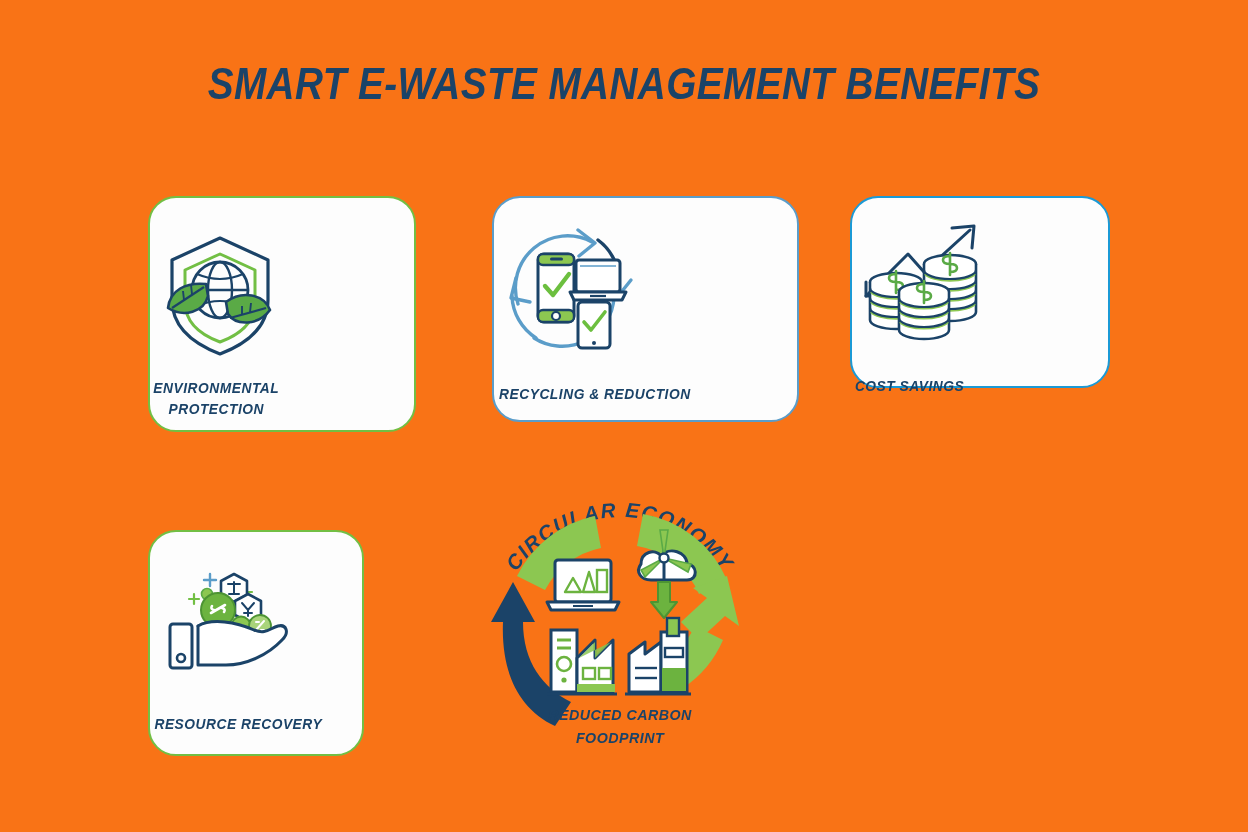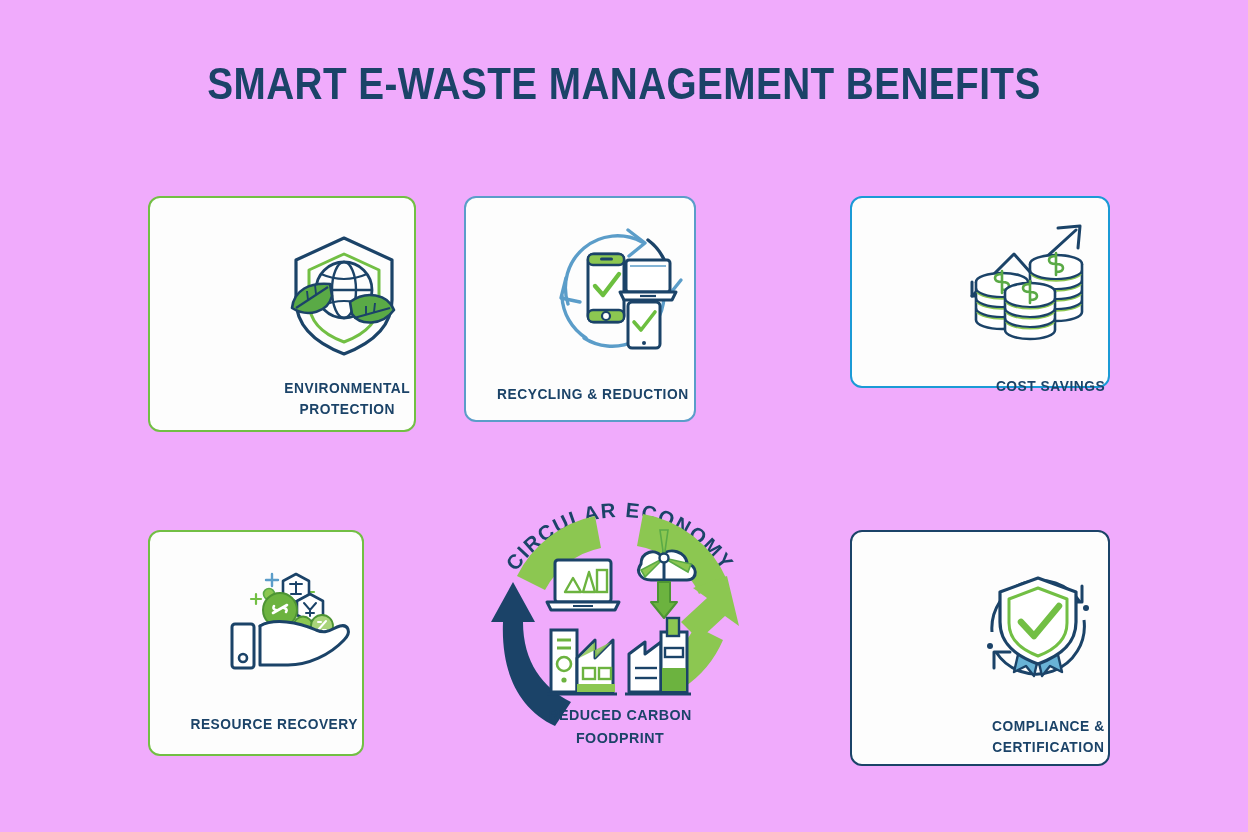--- a/index.html
+++ b/index.html
@@ -2,45 +2,45 @@
 <html><head>
 <meta charset="utf-8">
 <style>
   * { box-sizing: border-box; margin: 0; padding: 0; }
   html, body {
     width: 1248px; height: 832px;
     background: #fdfdfd;
     font-family: "Liberation Sans", sans-serif;
     overflow: hidden;
   }
-  .page { position: relative; width: 1248px; height: 832px; background: #f0abfc; }
+  .page { position: relative; width: 1248px; height: 832px; background: #f97316; font-style: italic; }
 
   
   .title {
     position: absolute;
     top: 58px; left: 0; right: 0;
     text-align: center;
     font-size: 45px;
     font-weight: 700;
     letter-spacing: 0.5px;
     color: #1b4368;
     text-transform: uppercase;
     transform: scaleX(0.86);
     white-space: nowrap;
   }
 
   
   .card {
     position: absolute;
     background: #fdfdfd;
-    border-radius: 12px;
+    border-radius: 28px;
     border: 2.5px solid #72bf44;
     display: flex;
     flex-direction: column;
-    align-items: flex-end;
+    align-items: flex-start;
   }
   .card .icon-wrap {
     flex: 0 0 auto;
     display: flex;
     align-items: center;
     justify-content: center;
   }
   .card .card-label {
     margin-top: 6px;
     text-align: center;
@@ -49,21 +49,21 @@
     letter-spacing: 0.55px;
     color: #1b4368;
     line-height: 1.45;
     text-transform: uppercase;
     white-space: pre-line;
     transform: scaleX(0.95);
   }
 
   
   #card-env      { left: 148px; top: 196px; width: 268px; height: 236px; border-color: #72bf44; }
-  #card-recycle  { left: 464px; top: 196px; width: 232px; height: 226px; border-color: #5b9dc9; }
+  #card-recycle  { left: 492px; top: 196px; width: 307px; height: 226px; border-color: #5b9dc9; }
   #card-cost     { left: 850px; top: 196px; width: 260px; height: 192px; border-color: #1b9ad6; }
   #card-resource { left: 148px; top: 530px; width: 216px; height: 226px; border-color: #72bf44; }
   #card-comply   { left: 850px; top: 530px; width: 260px; height: 236px; border-color: #1b4368; }
 
   #card-env      .icon-wrap { margin-top: 26px; }
   #card-recycle  .icon-wrap { margin-top: 20px; }
   #card-cost     .icon-wrap { margin-top: 22px; }
   #card-resource .icon-wrap { margin-top: 28px; }
   #card-comply   .icon-wrap { margin-top: 26px; }
 
@@ -263,44 +263,20 @@
         <path d="M48 66 C62 58 86 62 104 70 C116 75 120 68 128 66 C136 64 140 72 132 80
                  C118 95 96 105 76 105 L48 105 Z" fill="#ffffff" stroke="#1b4368" stroke-width="3" stroke-linejoin="round"></path>
 
         <rect x="20" y="64" width="22" height="44" rx="3" fill="#ffffff" stroke="#1b4368" stroke-width="3"></rect>
         <circle cx="31" cy="98" r="4" fill="#ffffff" stroke="#1b4368" stroke-width="2.6"></circle>
       </svg>
     </div>
     <div class="card-label">Resource Recovery</div>
   </div>
 
-  <div class="card" id="card-comply">
-    <div class="icon-wrap">
-      <svg width="140" height="136" viewBox="0 0 140 136">
-
-        <path d="M24 74 A48 48 0 0 1 112 44" fill="none" stroke="#1b4368" stroke-width="3"></path>
-        <path d="M98 44 L114 44 L114 28" fill="none" stroke="#1b4368" stroke-width="3" stroke-linecap="round" stroke-linejoin="round"></path>
-        <path d="M116 62 A48 48 0 0 1 28 94" fill="none" stroke="#1b4368" stroke-width="3"></path>
-        <path d="M42 94 L26 94 L26 110" fill="none" stroke="#1b4368" stroke-width="3" stroke-linecap="round" stroke-linejoin="round"></path>
-        <circle cx="22" cy="88" r="3" fill="#1b4368"></circle>
-        <circle cx="118" cy="50" r="3" fill="#1b4368"></circle>
-
-        <path d="M52 88 L46 114 L58 108 L66 118 L72 92 Z" fill="#69b3d6" stroke="#1b4368" stroke-width="2.4" stroke-linejoin="round"></path>
-        <path d="M88 88 L94 114 L82 108 L74 118 L68 92 Z" fill="#69b3d6" stroke="#1b4368" stroke-width="2.4" stroke-linejoin="round"></path>
-
-        <path d="M70 20 L108 34 V64 C108 86 92 98 70 106 C48 98 32 86 32 64 V34 Z" fill="#ffffff" stroke="#1b4368" stroke-width="3.2" stroke-linejoin="round"></path>
-
-        <path d="M70 30 L99 41 V65 C99 82 86 92 70 98 C54 92 41 82 41 65 V41 Z" fill="#ffffff" stroke="#72bf44" stroke-width="3" stroke-linejoin="round"></path>
-
-        <path d="M53 64 L66 78 L91 48" fill="none" stroke="#72bf44" stroke-width="6.5" stroke-linecap="round" stroke-linejoin="round"></path>
-      </svg>
-    </div>
-    <div class="card-label">Compliance &amp;
-Certification</div>
-  </div>
 
   <div id="circular">
     <svg width="330" height="300" viewBox="0 0 330 300">
       <defs>
         <path id="arcpath" d="M 40 170 A 125 125 0 0 1 290 170" fill="none"></path>
       </defs>
 
       <text class="arc-text">
         <textPath href="#arcpath" startOffset="50%" text-anchor="middle" id="arcTextPath">CIRCULAR ECONOMY</textPath>
       </text>

